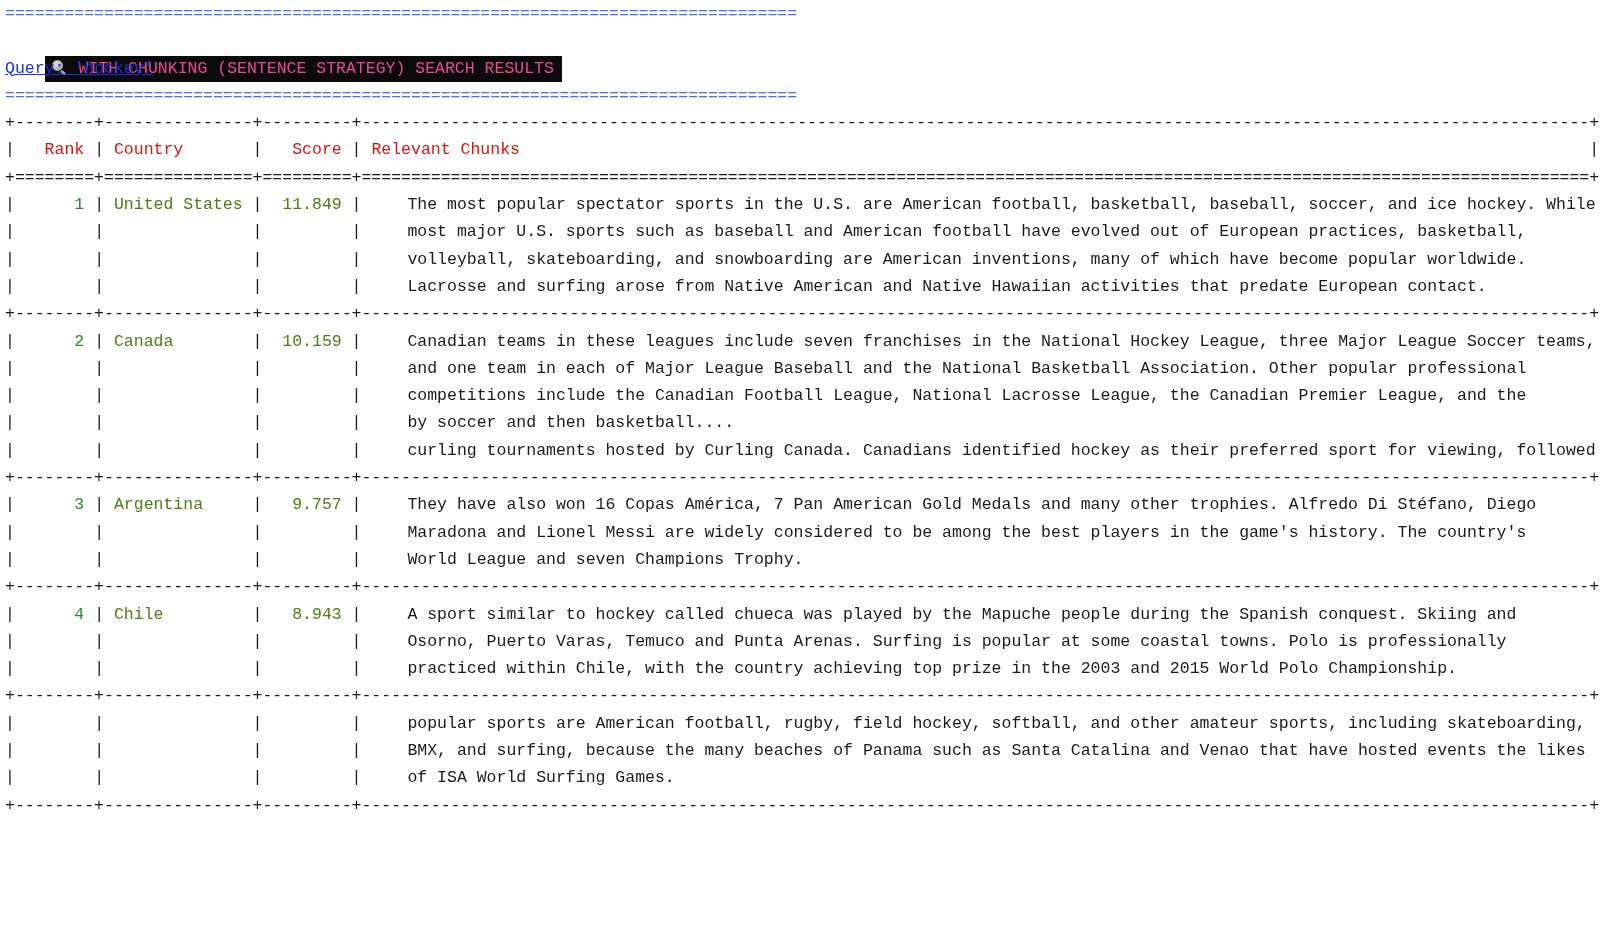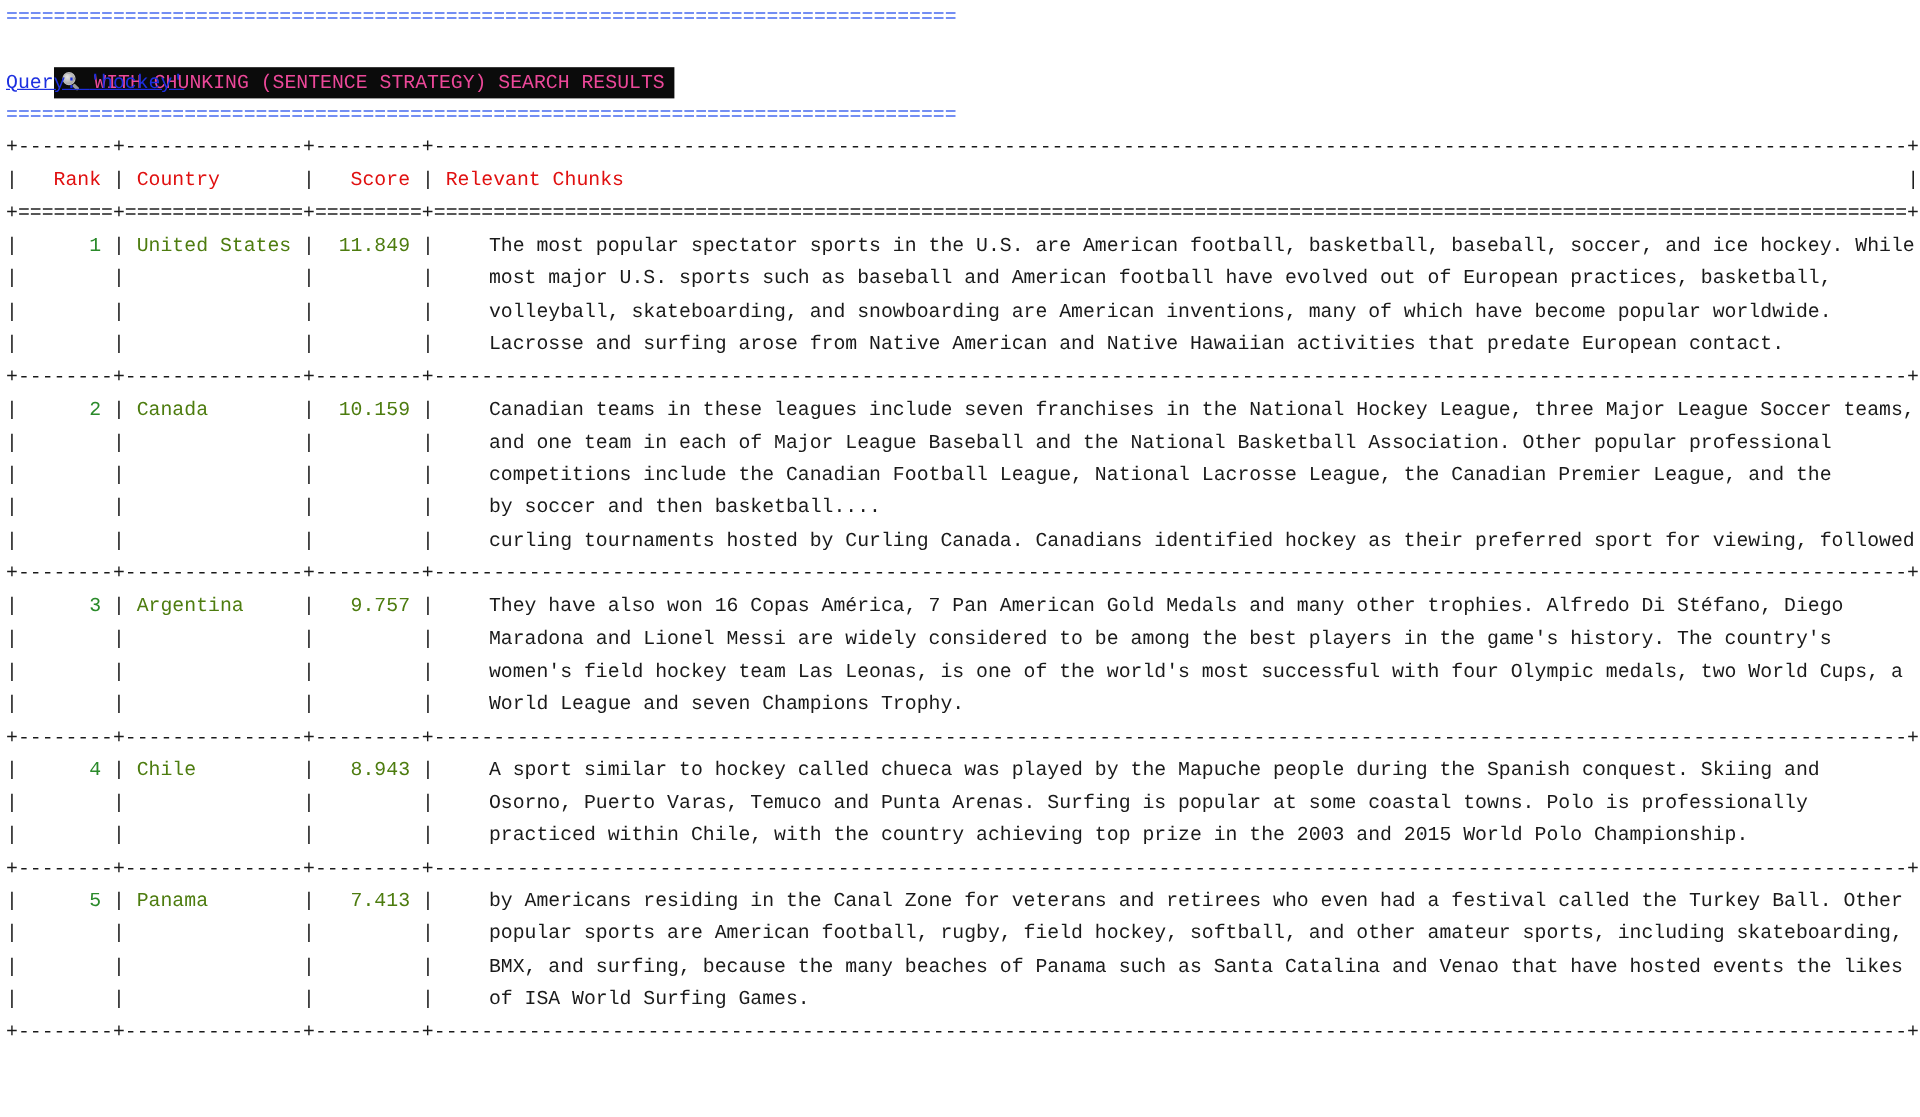--- a/index.html
+++ b/index.html
@@ -55,26 +55,24 @@
       <div class="line border">|<span class="rank">        </span>| <span class="blue">              </span>|<span class="blue">         </span>| <span class="chunk">Lacrosse and surfing arose from Native American and Native Hawaiian activities that predate European contact.             </span> |</div>
       <div class="line border">+--------+---------------+---------+----------------------------------------------------------------------------------------------------------------------------+</div>
       <div class="line border">|<span class="rank">      2 </span>| <span class="blue">Canada        </span>|<span class="blue">  10.159 </span>| <span class="chunk">Canadian teams in these leagues include seven franchises in the National Hockey League, three Major League Soccer teams,  </span> |</div>
       <div class="line border">|<span class="rank">        </span>| <span class="blue">              </span>|<span class="blue">         </span>| <span class="chunk">and one team in each of Major League Baseball and the National Basketball Association. Other popular professional         </span> |</div>
       <div class="line border">|<span class="rank">        </span>| <span class="blue">              </span>|<span class="blue">         </span>| <span class="chunk">competitions include the Canadian Football League, National Lacrosse League, the Canadian Premier League, and the         </span> |</div>
       <div class="line border">|<span class="rank">        </span>| <span class="blue">              </span>|<span class="blue">         </span>| <span class="chunk">by soccer and then basketball....                                                                                         </span> |</div>
       <div class="line border">|<span class="rank">        </span>| <span class="blue">              </span>|<span class="blue">         </span>| <span class="chunk">curling tournaments hosted by Curling Canada. Canadians identified hockey as their preferred sport for viewing, followed  </span> |</div>
       <div class="line border">+--------+---------------+---------+----------------------------------------------------------------------------------------------------------------------------+</div>
       <div class="line border">|<span class="rank">      3 </span>| <span class="blue">Argentina     </span>|<span class="blue">   9.757 </span>| <span class="chunk">They have also won 16 Copas América, 7 Pan American Gold Medals and many other trophies. Alfredo Di Stéfano, Diego        </span> |</div>
       <div class="line border">|<span class="rank">        </span>| <span class="blue">              </span>|<span class="blue">         </span>| <span class="chunk">Maradona and Lionel Messi are widely considered to be among the best players in the game's history. The country's         </span> |</div>
-      <div class="line border">|<span class="rank">        </span>| <span class="blue">              </span>|<span class="blue">         </span>| <span class="chunk">women's field hockey team Las Leonas, is one of the world's most successful with four Olympic medals, two World Cups, a   </span> |</div>
       <div class="line border">|<span class="rank">        </span>| <span class="blue">              </span>|<span class="blue">         </span>| <span class="chunk">World League and seven Champions Trophy.                                                                                  </span> |</div>
       <div class="line border">+--------+---------------+---------+----------------------------------------------------------------------------------------------------------------------------+</div>
       <div class="line border">|<span class="rank">      4 </span>| <span class="blue">Chile         </span>|<span class="blue">   8.943 </span>| <span class="chunk">A sport similar to hockey called chueca was played by the Mapuche people during the Spanish conquest. Skiing and          </span> |</div>
       <div class="line border">|<span class="rank">        </span>| <span class="blue">              </span>|<span class="blue">         </span>| <span class="chunk">Osorno, Puerto Varas, Temuco and Punta Arenas. Surfing is popular at some coastal towns. Polo is professionally           </span> |</div>
       <div class="line border">|<span class="rank">        </span>| <span class="blue">              </span>|<span class="blue">         </span>| <span class="chunk">practiced within Chile, with the country achieving top prize in the 2003 and 2015 World Polo Championship.                </span> |</div>
       <div class="line border">+--------+---------------+---------+----------------------------------------------------------------------------------------------------------------------------+</div>
-      <div class="line border">|<span class="rank">      5 </span>| <span class="blue">Panama        </span>|<span class="blue">   7.413 </span>| <span class="chunk">by Americans residing in the Canal Zone for veterans and retirees who even had a festival called the Turkey Ball. Other   </span> |</div>
       <div class="line border">|<span class="rank">        </span>| <span class="blue">              </span>|<span class="blue">         </span>| <span class="chunk">popular sports are American football, rugby, field hockey, softball, and other amateur sports, including skateboarding,   </span> |</div>
       <div class="line border">|<span class="rank">        </span>| <span class="blue">              </span>|<span class="blue">         </span>| <span class="chunk">BMX, and surfing, because the many beaches of Panama such as Santa Catalina and Venao that have hosted events the likes   </span> |</div>
       <div class="line border">|<span class="rank">        </span>| <span class="blue">              </span>|<span class="blue">         </span>| <span class="chunk">of ISA World Surfing Games.                                                                                               </span> |</div>
       <div class="line border">+--------+---------------+---------+----------------------------------------------------------------------------------------------------------------------------+</div>
     </div>
 </div>
 
 </body></html>

